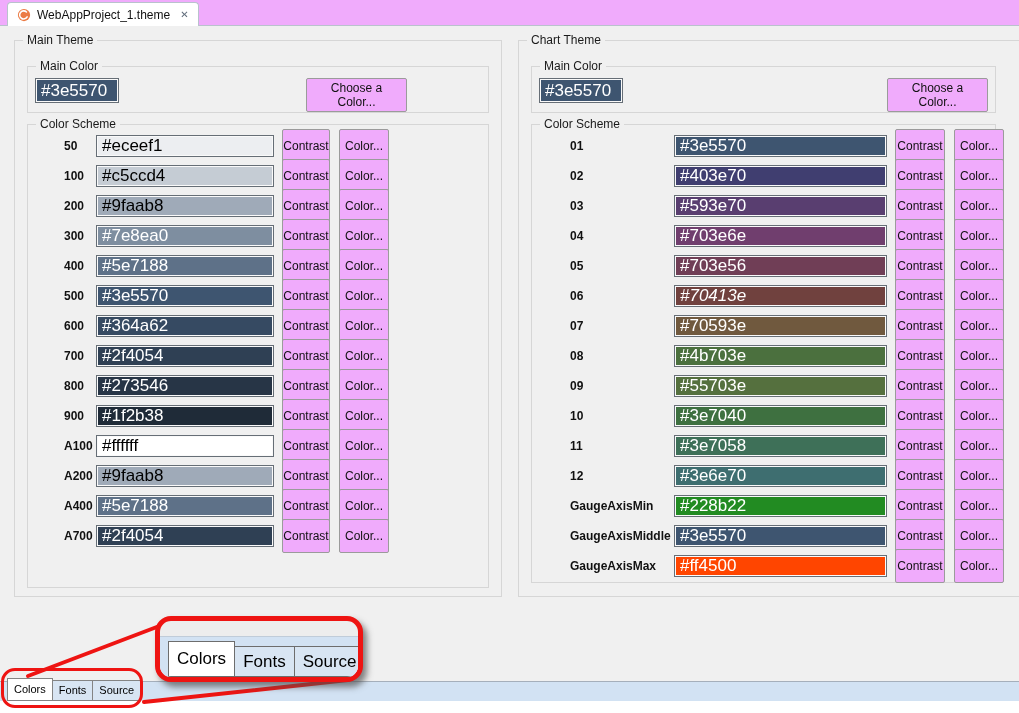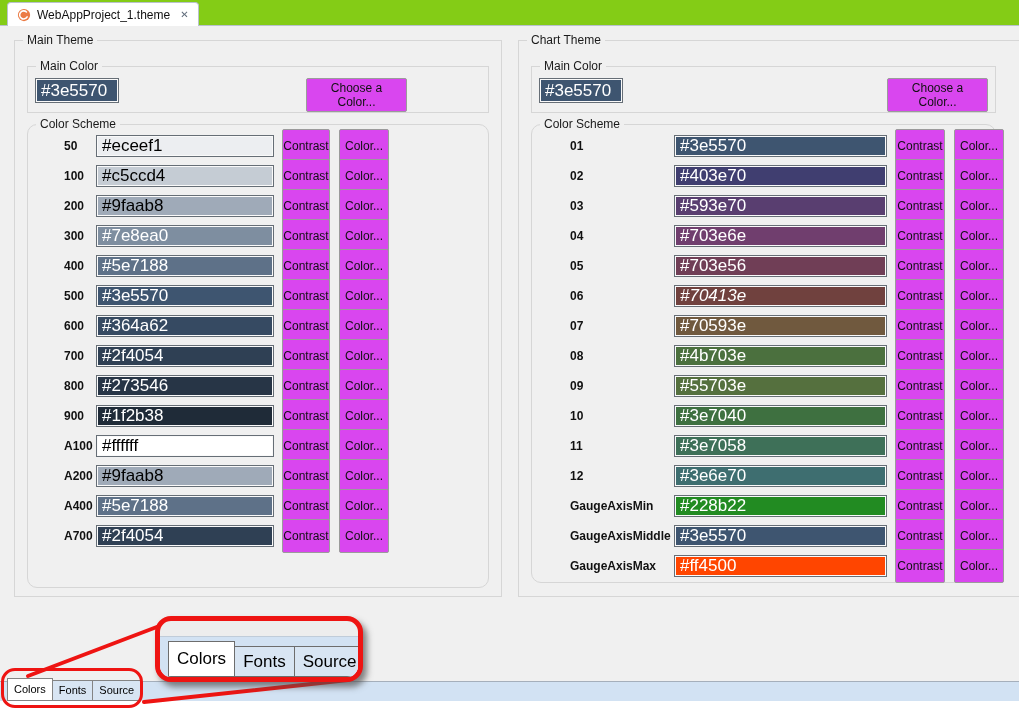--- a/index.html
+++ b/index.html
@@ -2,48 +2,48 @@
 <html style="--annotation_red: #ee1412; --tab_strip_blue: #d2e2f3; --theme_icon_orange: #eb7b44; --editor_background: #f0f0f0;"><head>
 <meta charset="utf-8">
 <style>
   html,body{margin:0;padding:0;}
   body{
     width:1019px;height:713px;position:relative;overflow:hidden;
     background:#ffffff;font-family:"Liberation Sans",sans-serif;color:#111;
     -webkit-font-smoothing:antialiased;
   }
   
-  .tabbar{position:absolute;left:0;top:0;right:0;height:25px;background:#84cc16;
+  .tabbar{position:absolute;left:0;top:0;right:0;height:25px;background:#f0abfc;
     border-bottom:1px solid #b9c2cd;z-index:1;}
   .editor-tab{position:absolute;left:7px;top:2px;height:23px;background:#ffffff;
     border:1px solid #b9c2cd;border-bottom:none;border-radius:4px 4px 0 0;
     display:flex;align-items:center;gap:6px;padding:0 9px;font-size:12px;z-index:2;}
   .editor-tab .close{font-size:10px;color:#5f6b7a;margin-left:4px;cursor:pointer;}
   
   .content{position:absolute;left:0;top:26px;width:1019px;height:655px;background:#f0f0f0;}
   .group{position:absolute;border:1px solid #d6d6d6;box-sizing:border-box;}
   .group>.group-title{position:absolute;top:-8px;left:8px;background:#f0f0f0;
     padding:0 4px;font-size:12px;color:#1a1a1a;white-space:nowrap;}
   #main-theme-group{left:14px;top:14px;width:488px;height:557px;}
   #chart-theme-group{left:518px;top:14px;width:559px;height:557px;}
   .main-color-group{left:12px;top:25px;height:47px;}
   #main-theme-group .main-color-group{width:462px;}
   #chart-theme-group .main-color-group{width:465px;}
-  .color-scheme-group{left:12px;top:83px;border-radius:10px;}
+  .color-scheme-group{left:12px;top:83px;}
   #main-theme-group .color-scheme-group{width:462px;height:464px;}
   #chart-theme-group .color-scheme-group{width:465px;height:459px;}
   
   .swatch{box-sizing:border-box;border:1px solid #666e76;box-shadow:inset 0 0 0 1px #fafafa;
     font-size:17px;display:flex;align-items:center;padding-left:5px;overflow:hidden;}
   .main-swatch{position:absolute;left:7px;top:11px;width:84px;height:25px;}
   .choose-btn{position:absolute;top:11px;width:101px;height:25px;}
   #main-theme-group .choose-btn{left:278px;}
   #chart-theme-group .choose-btn{left:355px;}
   
-  .btn{box-sizing:border-box;height:23px;background:#d946ef;border:1px solid #9b9b9b;
+  .btn{box-sizing:border-box;height:23px;background:#f0abfc;border:1px solid #9b9b9b;
     border-radius:2px;font-size:12px;color:#111;display:flex;align-items:center;
     justify-content:center;font-family:"Liberation Sans",sans-serif;padding:16px;}
   
   .rows{position:absolute;top:10px;bottom:0;left:0;right:0;display:flex;
     flex-direction:column;gap:8px;}
   #main-theme-group .rows{padding-left:12px;}
   #chart-theme-group .rows{padding-left:14px;}
   .row{display:flex;align-items:center;height:22px;flex:none;}
   .row-label{font-weight:bold;font-size:12px;flex:none;margin-left:24px;}
   #main-theme-group .row-label{width:32px;}

